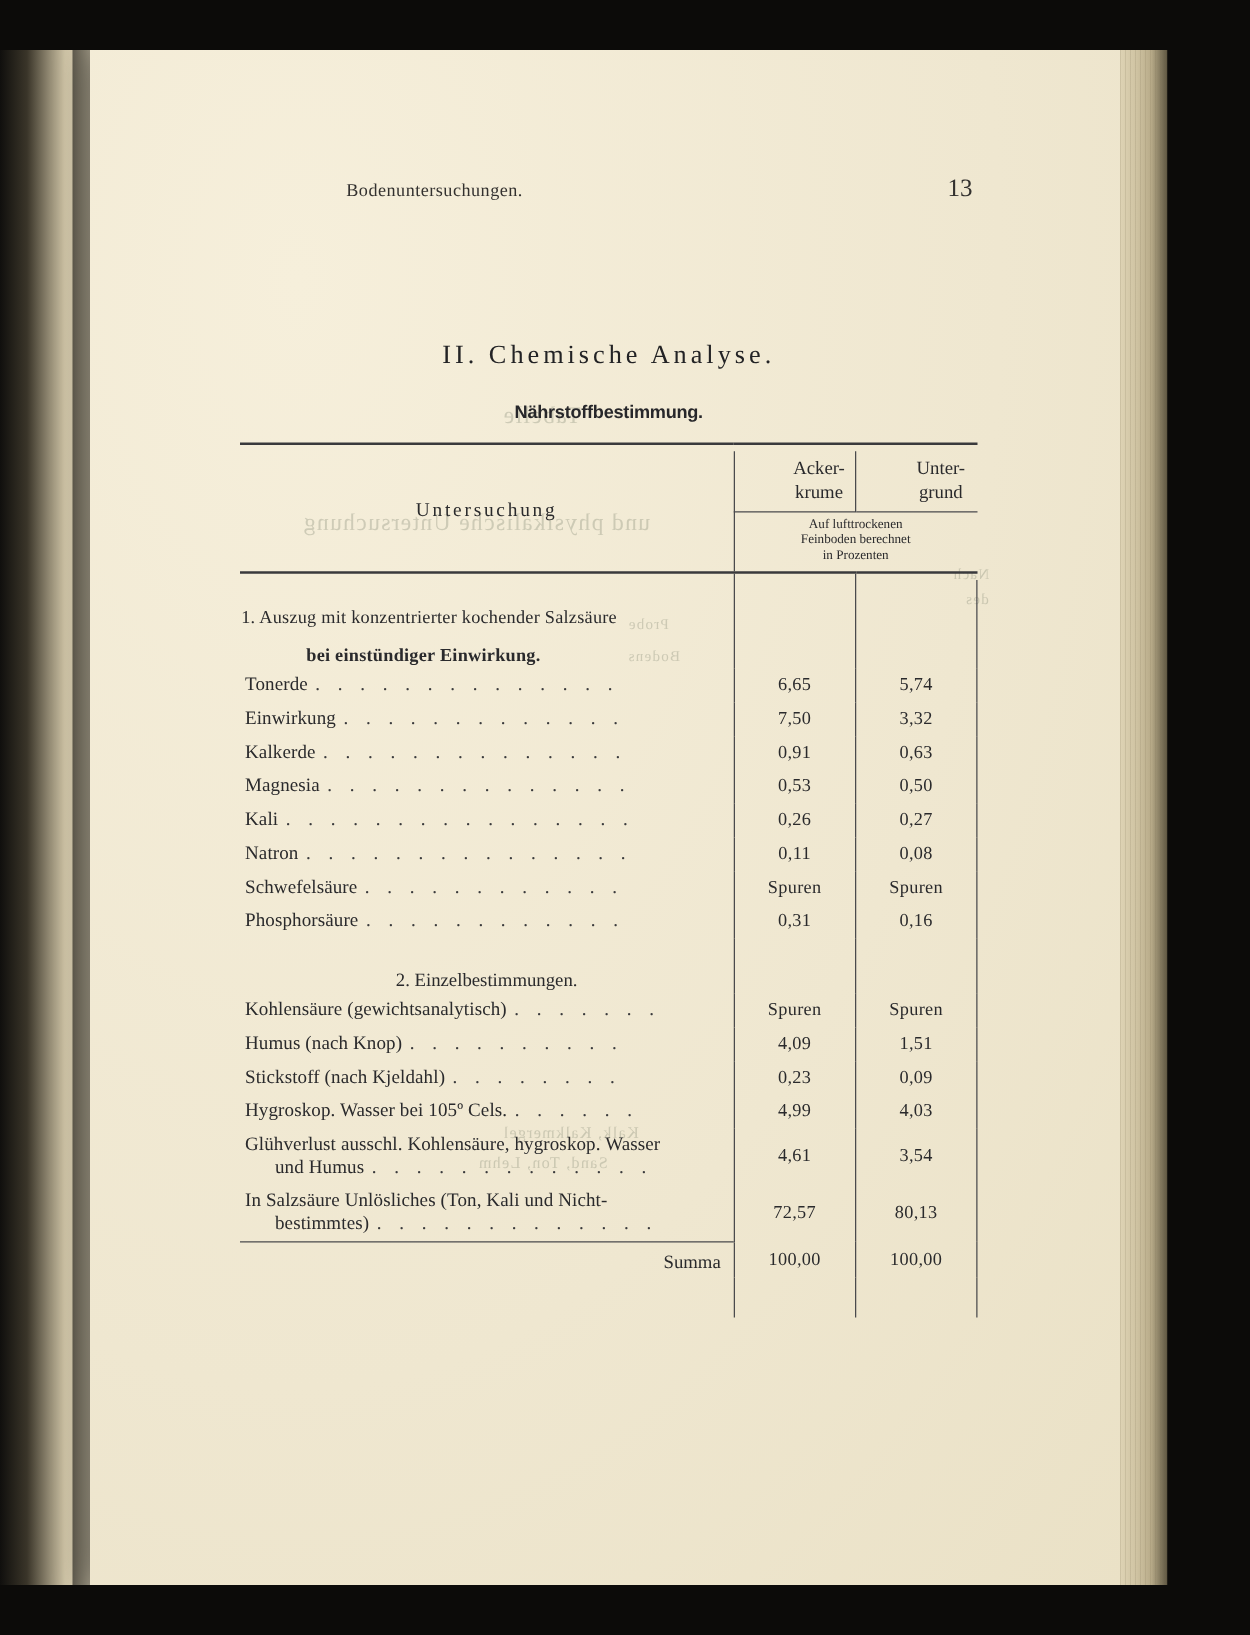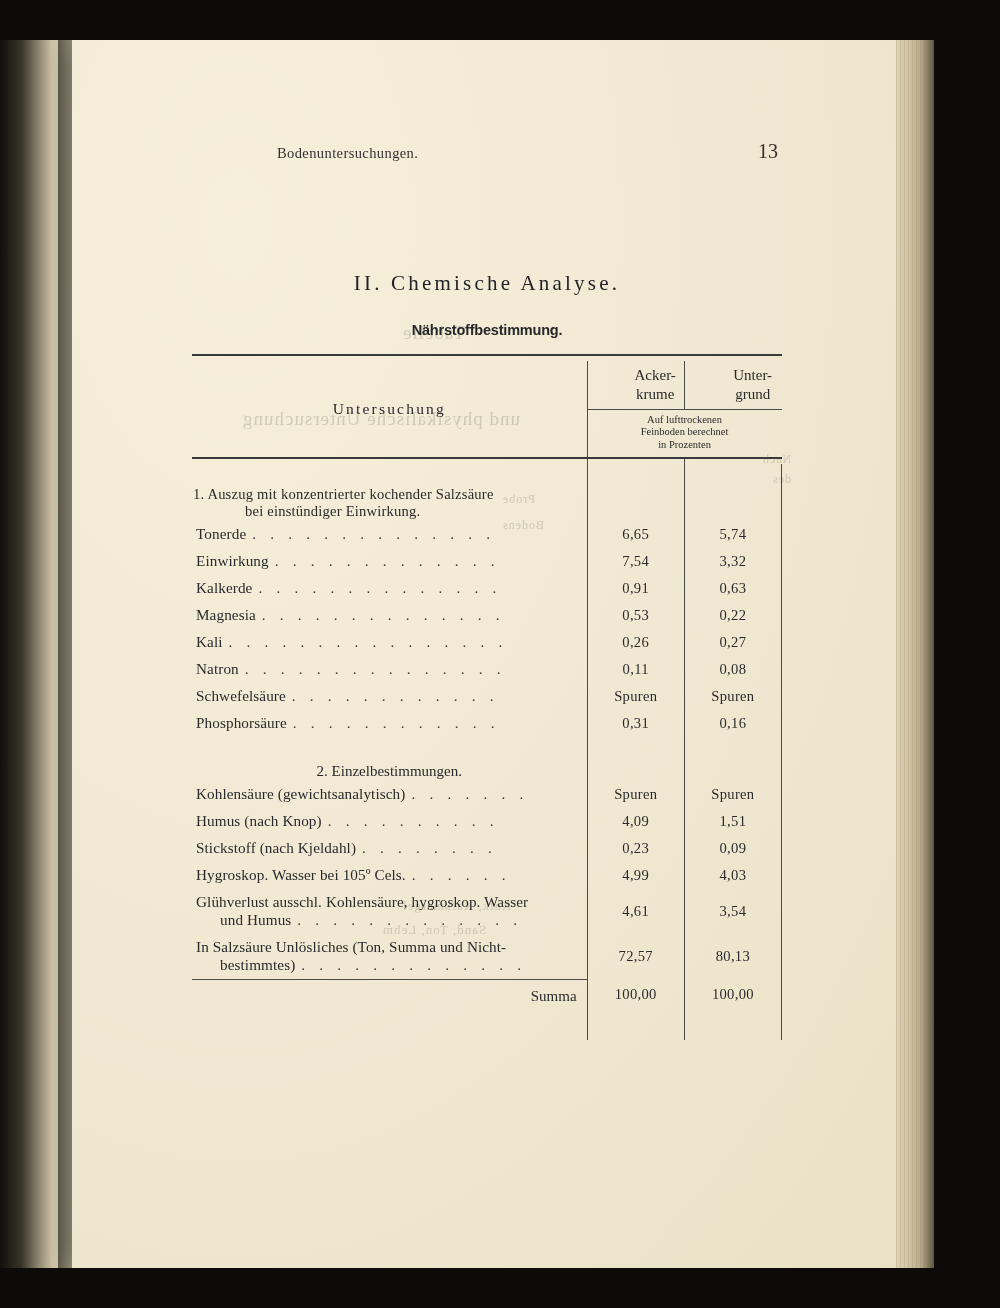--- a/index.html
+++ b/index.html
@@ -160,21 +160,21 @@
     line-height: 1.22;
     text-align: center;
     padding: 4px 2px 5px 2px;
   }
 
   .grouphead {
     font-size: 14.6px;
     padding-top: 22px;
     letter-spacing: .2px;
   }
-  .grouphead .l2 { display:block; padding-left: 52px; margin-top: 0; }
+  .grouphead .l2 { display:block; padding-left: 52px; margin-top: 14px; font-weight: bold; }
   .grouphead-center { text-align: center; padding-top: 26px; font-size: 15px; }
 
   td.item {
     font-size: 15.2px;
     padding: 4.5px 8px 4.5px 4px;
     white-space: nowrap;
     letter-spacing: .1px;
   }
   td.item .dots {
     display: inline-block;
@@ -274,32 +274,32 @@
           <td class="vline-r"></td>
         </tr>
 
         <tr>
           <td class="item"><span>Tonerde</span><span class="dots">. . . . . . . . . . . . . .</span></td>
           <td class="num vline-l vline-r">6,65</td>
           <td class="num vline-r">5,74</td>
         </tr>
         <tr>
           <td class="item"><span>Einwirkung</span><span class="dots">. . . . . . . . . . . . .</span></td>
-          <td class="num vline-l vline-r">7,54</td>
+          <td class="num vline-l vline-r">7,50</td>
           <td class="num vline-r">3,32</td>
         </tr>
         <tr>
           <td class="item"><span>Kalkerde</span><span class="dots">. . . . . . . . . . . . . .</span></td>
           <td class="num vline-l vline-r">0,91</td>
           <td class="num vline-r">0,63</td>
         </tr>
         <tr>
           <td class="item"><span>Magnesia</span><span class="dots">. . . . . . . . . . . . . .</span></td>
           <td class="num vline-l vline-r">0,53</td>
-          <td class="num vline-r">0,22</td>
+          <td class="num vline-r">0,50</td>
         </tr>
         <tr>
           <td class="item"><span>Kali</span><span class="dots">. . . . . . . . . . . . . . . .</span></td>
           <td class="num vline-l vline-r">0,26</td>
           <td class="num vline-r">0,27</td>
         </tr>
         <tr>
           <td class="item"><span>Natron</span><span class="dots">. . . . . . . . . . . . . . .</span></td>
           <td class="num vline-l vline-r">0,11</td>
           <td class="num vline-r">0,08</td>
@@ -344,21 +344,21 @@
         <tr>
           <td class="item">
             <span>Glühverlust ausschl. Kohlensäure, hygroskop. Wasser</span>
             <span class="wrap2"><span>und Humus</span><span class="dots">. . . . . . . . . . . . .</span></span>
           </td>
           <td class="num vline-l vline-r">4,61</td>
           <td class="num vline-r">3,54</td>
         </tr>
         <tr>
           <td class="item">
-            <span>In Salzsäure Unlösliches (Ton, Summa und Nicht-</span>
+            <span>In Salzsäure Unlösliches (Ton, Kali und Nicht-</span>
             <span class="wrap2"><span>bestimmtes)</span><span class="dots">. . . . . . . . . . . . .</span></span>
           </td>
           <td class="num vline-l vline-r">72,57</td>
           <td class="num vline-r">80,13</td>
         </tr>
 
         <tr class="sum">
           <td class="label rule-thin">Summa</td>
           <td class="num vline-l vline-r">100,00</td>
           <td class="num vline-r">100,00</td>

